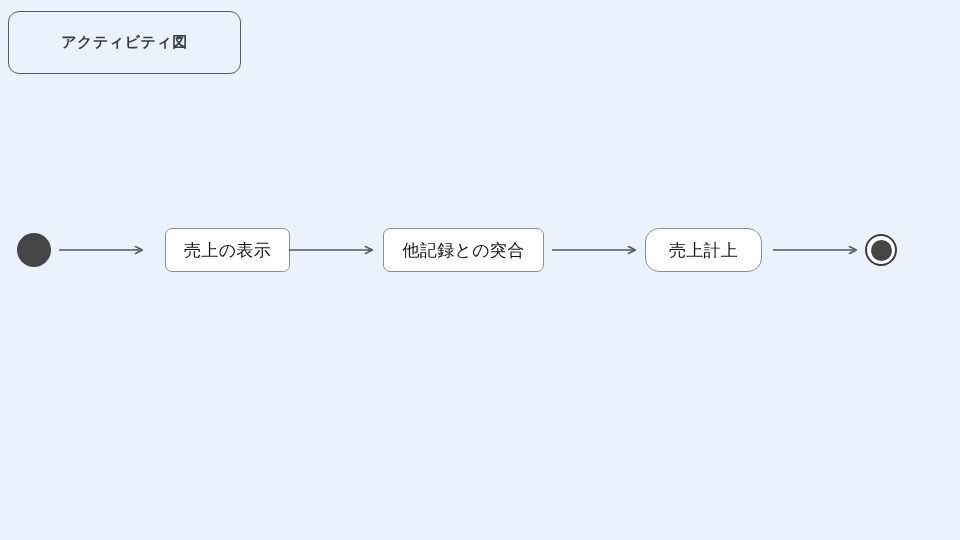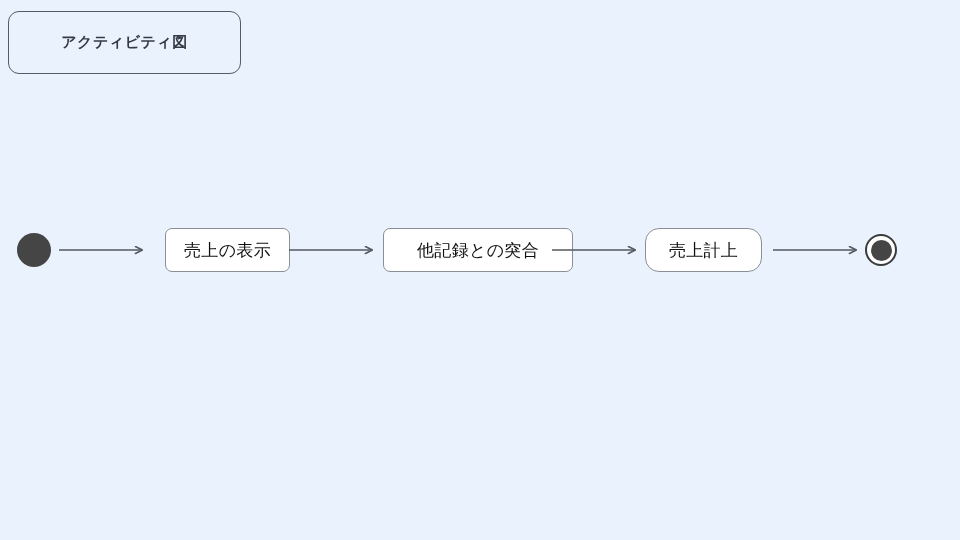--- a/index.html
+++ b/index.html
@@ -99,21 +99,21 @@
     align-items: center;
     justify-content: center;
   }
   .node-label {
     font-size: 17px;
     color: #101010;
     white-space: nowrap;
     letter-spacing: 0.3px;
   }
   #node-0 { left: 153px; width: 125px; margin-left: 12px; }
-  #node-1 { left: 383px; width: 190px; }
+  #node-1 { left: 383px; width: 161px; }
   #node-2 { left: 645px; width: 117px; border-radius: 14px; }
 
   
   .arrows {
     position: absolute;
     left: 0;
     top: 0;
     width: 960px;
     height: 540px;
     pointer-events: none;

